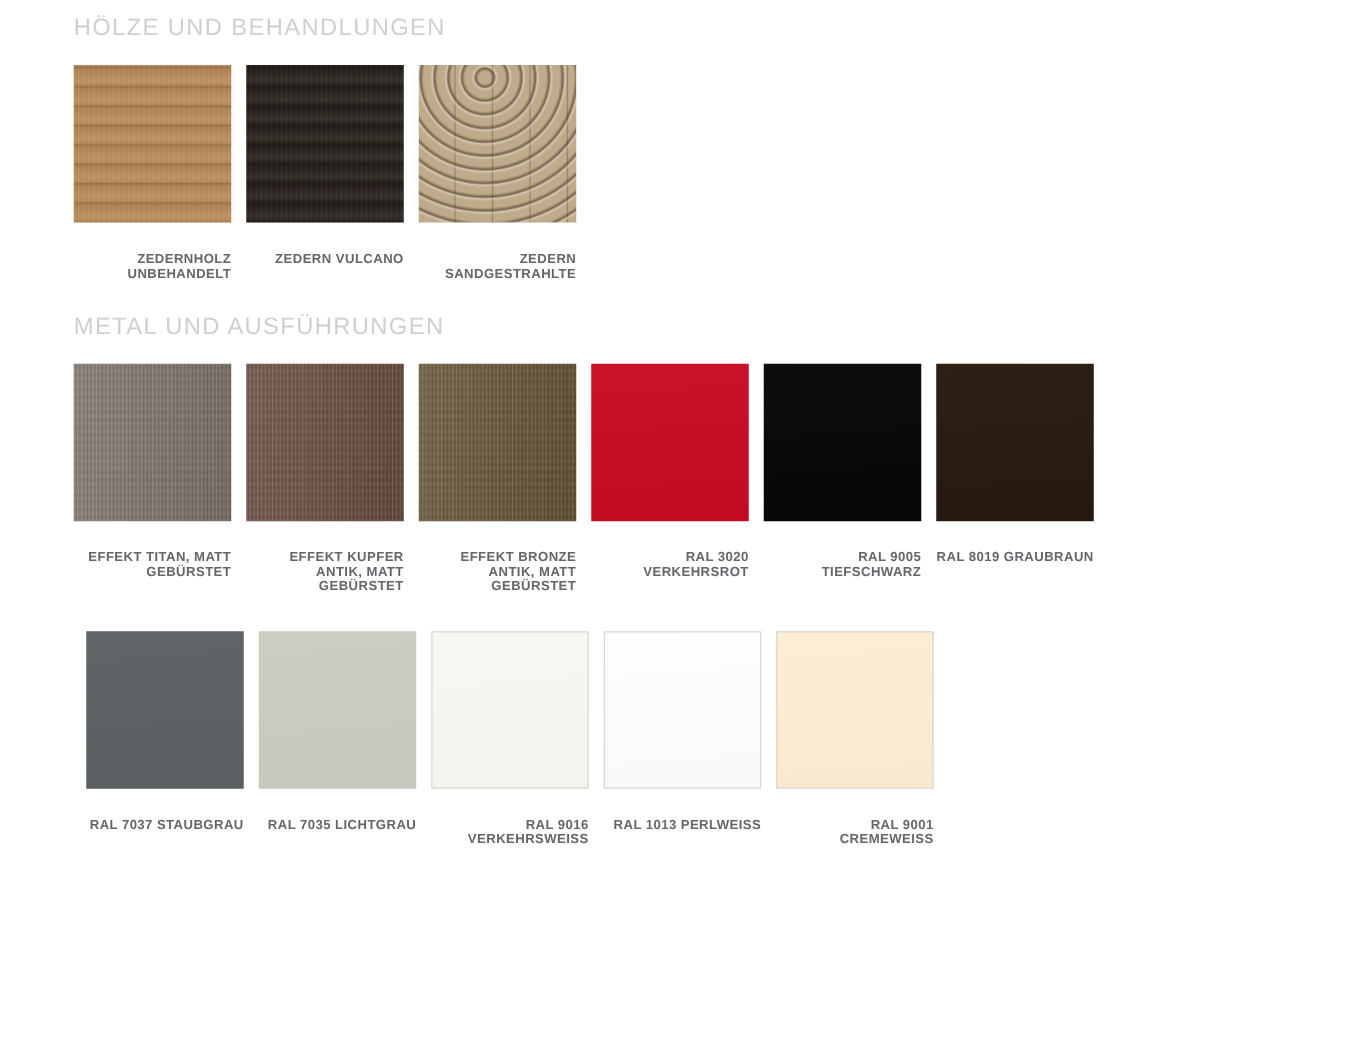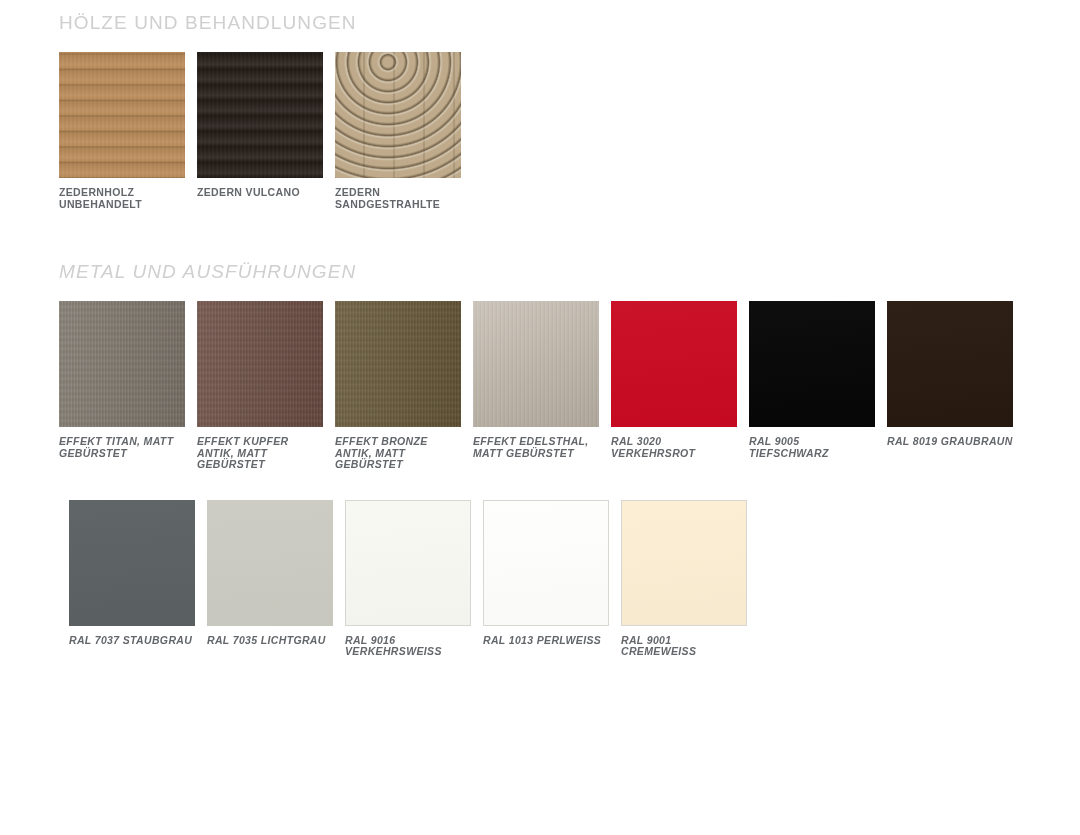--- a/index.html
+++ b/index.html
@@ -52,28 +52,29 @@
     height: 126px;
     position: relative;
     overflow: hidden;
     background: #ccc;
   }
   .swatch.bordered {
     box-sizing: border-box;
     border: 1px solid #d8d6d0;
   }
   .swatch-label {
-    margin-top: 9px;
+    margin-top: 24px;
     font-size: 10.5px;
     font-weight: bold;
     letter-spacing: 0.35px;
     line-height: 11.5px;
     color: #63666a;
     text-transform: uppercase;
     white-space: pre-line;
+    text-align: right;
   }
 
   
   .tex {
     position: absolute;
     inset: 0;
   }
 
   
   .tex-plank {
@@ -197,21 +198,21 @@
         <div class="swatch-cell">
           <div class="swatch" style="background: rgb(191, 171, 139);">
             <div class="tex tex-rings-strong"></div>
           </div>
           <div class="swatch-label">ZEDERN
 SANDGESTRAHLTE</div>
         </div>
       </div>
   </div>
 
-  <div class="section" style="position:absolute; left:0; top:262px;font-style:italic;">
+  <div class="section" style="position:absolute; left:0; top:252px;">
     <h2 class="section-title">Metal und Ausführungen</h2>
     <div class="swatch-row" style="margin-top:20px;" id="row-m0">
         <div class="swatch-cell">
           <div class="swatch" style="background: rgb(127, 119, 108);">
             <div class="tex tex-brushed"></div>
           </div>
           <div class="swatch-label">EFFEKT TITAN, MATT
 GEBÜRSTET</div>
         </div>
         <div class="swatch-cell">
@@ -224,27 +225,20 @@
         </div>
         <div class="swatch-cell">
           <div class="swatch" style="background: rgb(102, 86, 53);">
             <div class="tex tex-brushed"></div>
           </div>
           <div class="swatch-label">EFFEKT BRONZE
 ANTIK, MATT
 GEBÜRSTET</div>
         </div>
         <div class="swatch-cell">
-          <div class="swatch" style="background: rgb(189, 180, 167);">
-            <div class="tex tex-satin"></div>
-          </div>
-          <div class="swatch-label">EFFEKT EDELSTHAL,
-MATT GEBÜRSTET</div>
-        </div>
-        <div class="swatch-cell">
           <div class="swatch" style="background: rgb(200, 10, 33);">
             <div class="tex tex-flat"></div>
           </div>
           <div class="swatch-label">RAL 3020
 VERKEHRSROT</div>
         </div>
         <div class="swatch-cell">
           <div class="swatch" style="background: rgb(7, 6, 6);">
             <div class="tex tex-flat"></div>
           </div>

